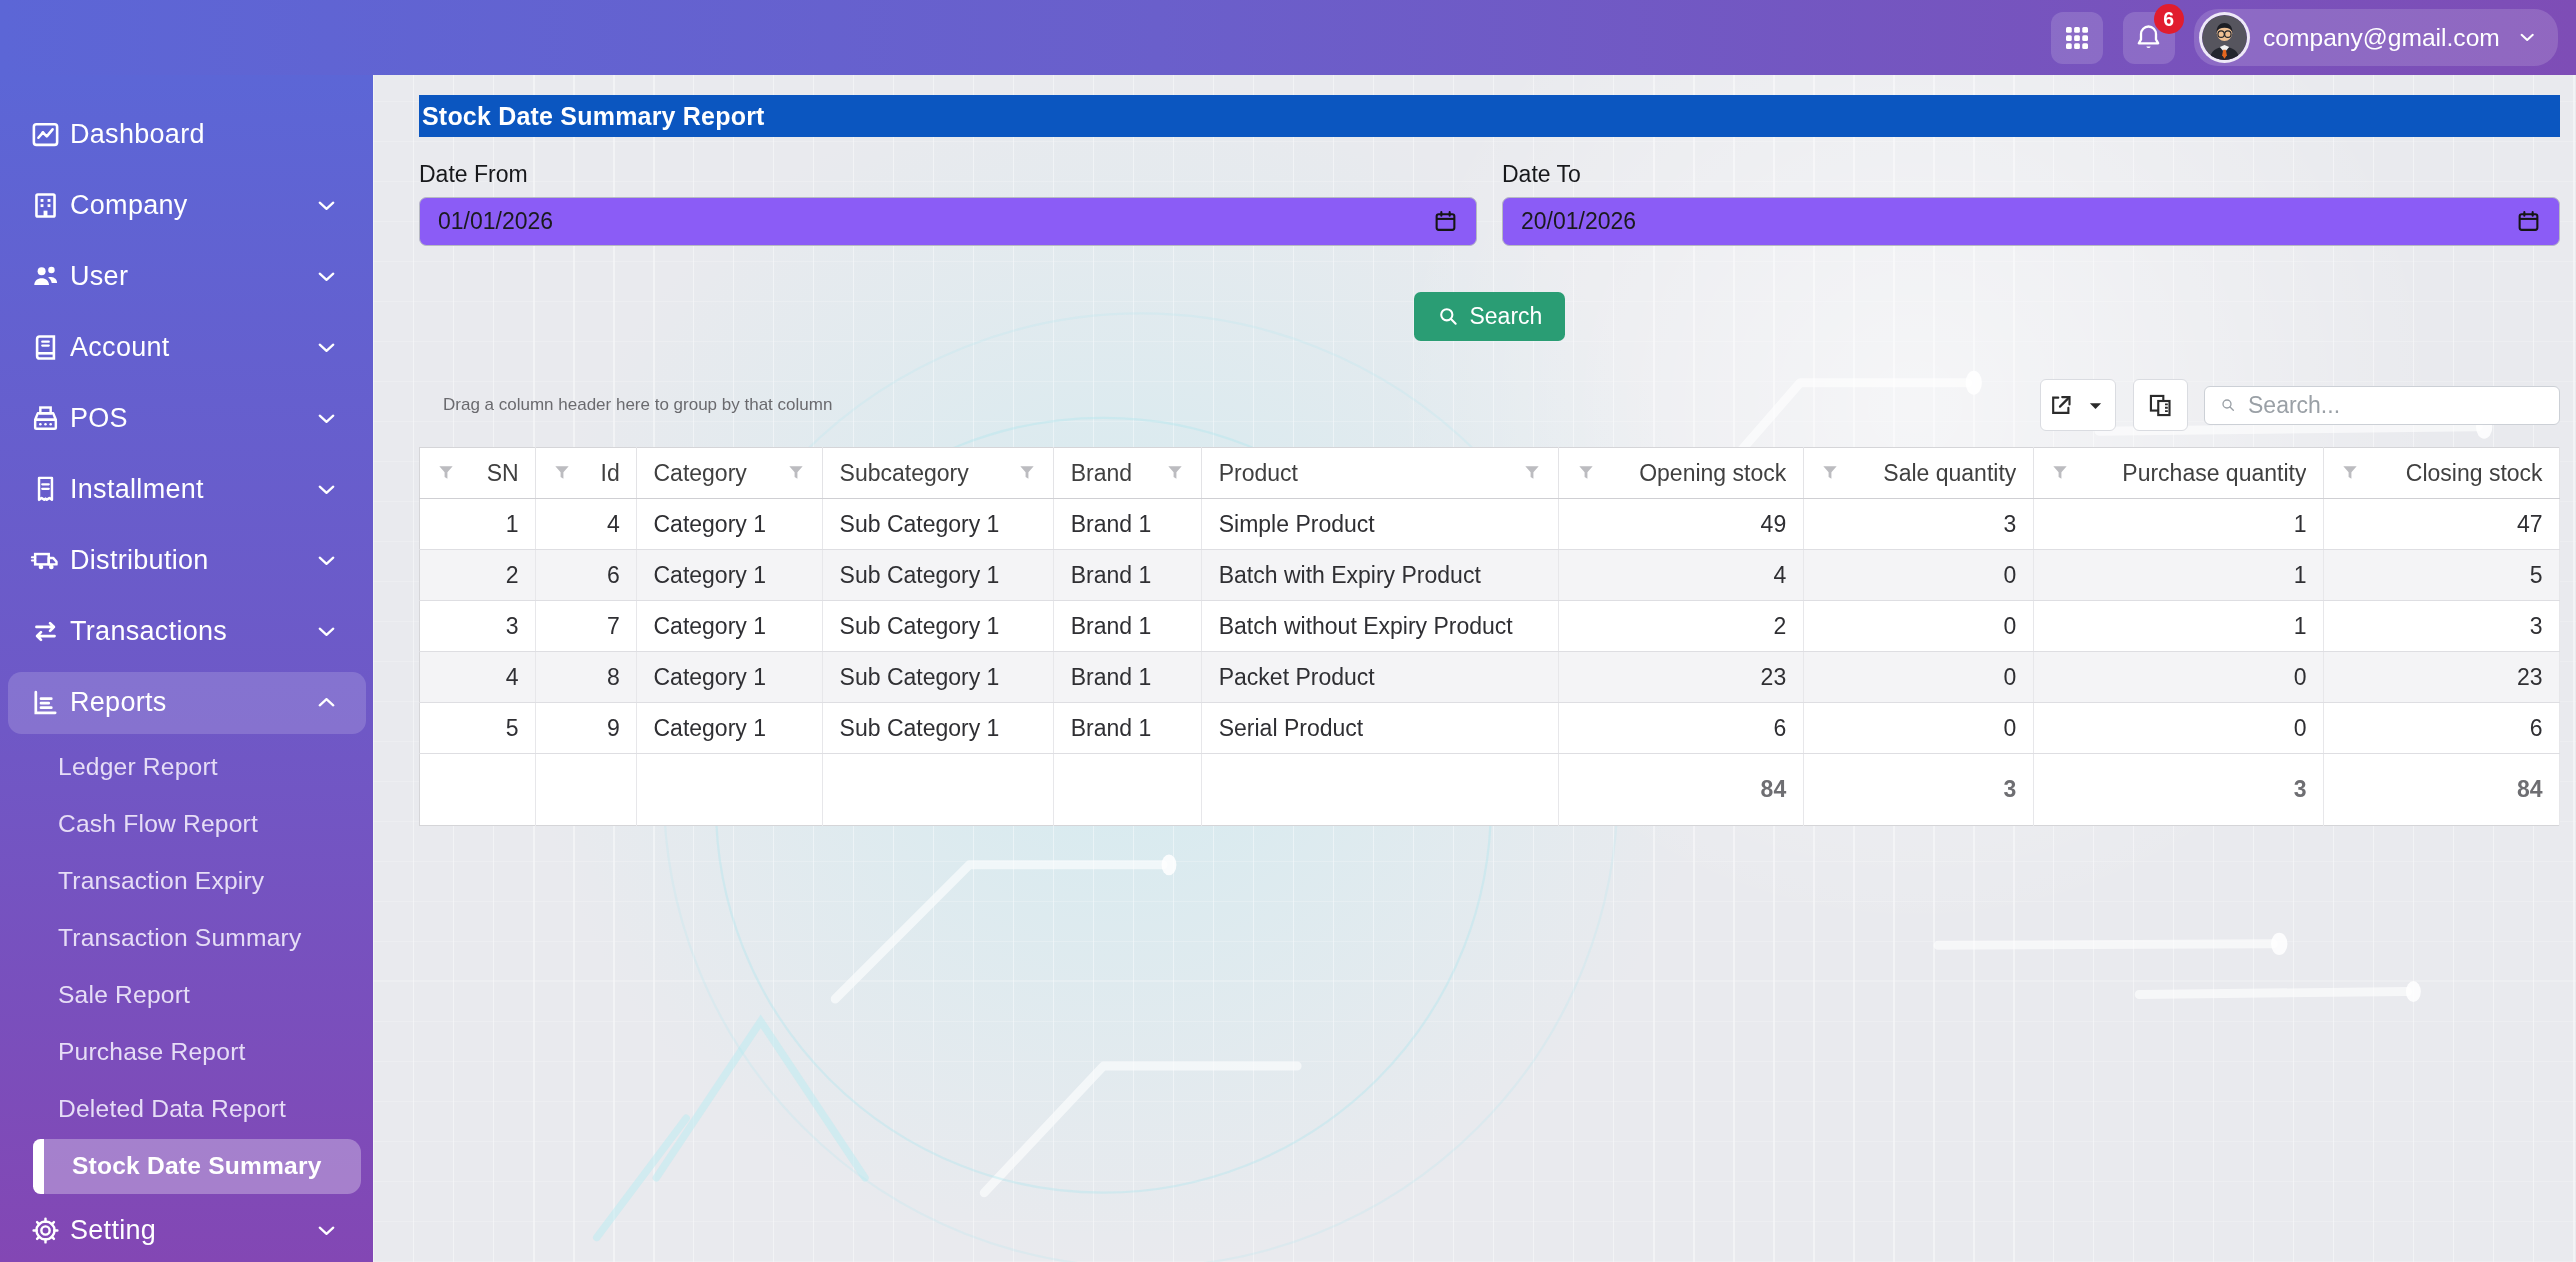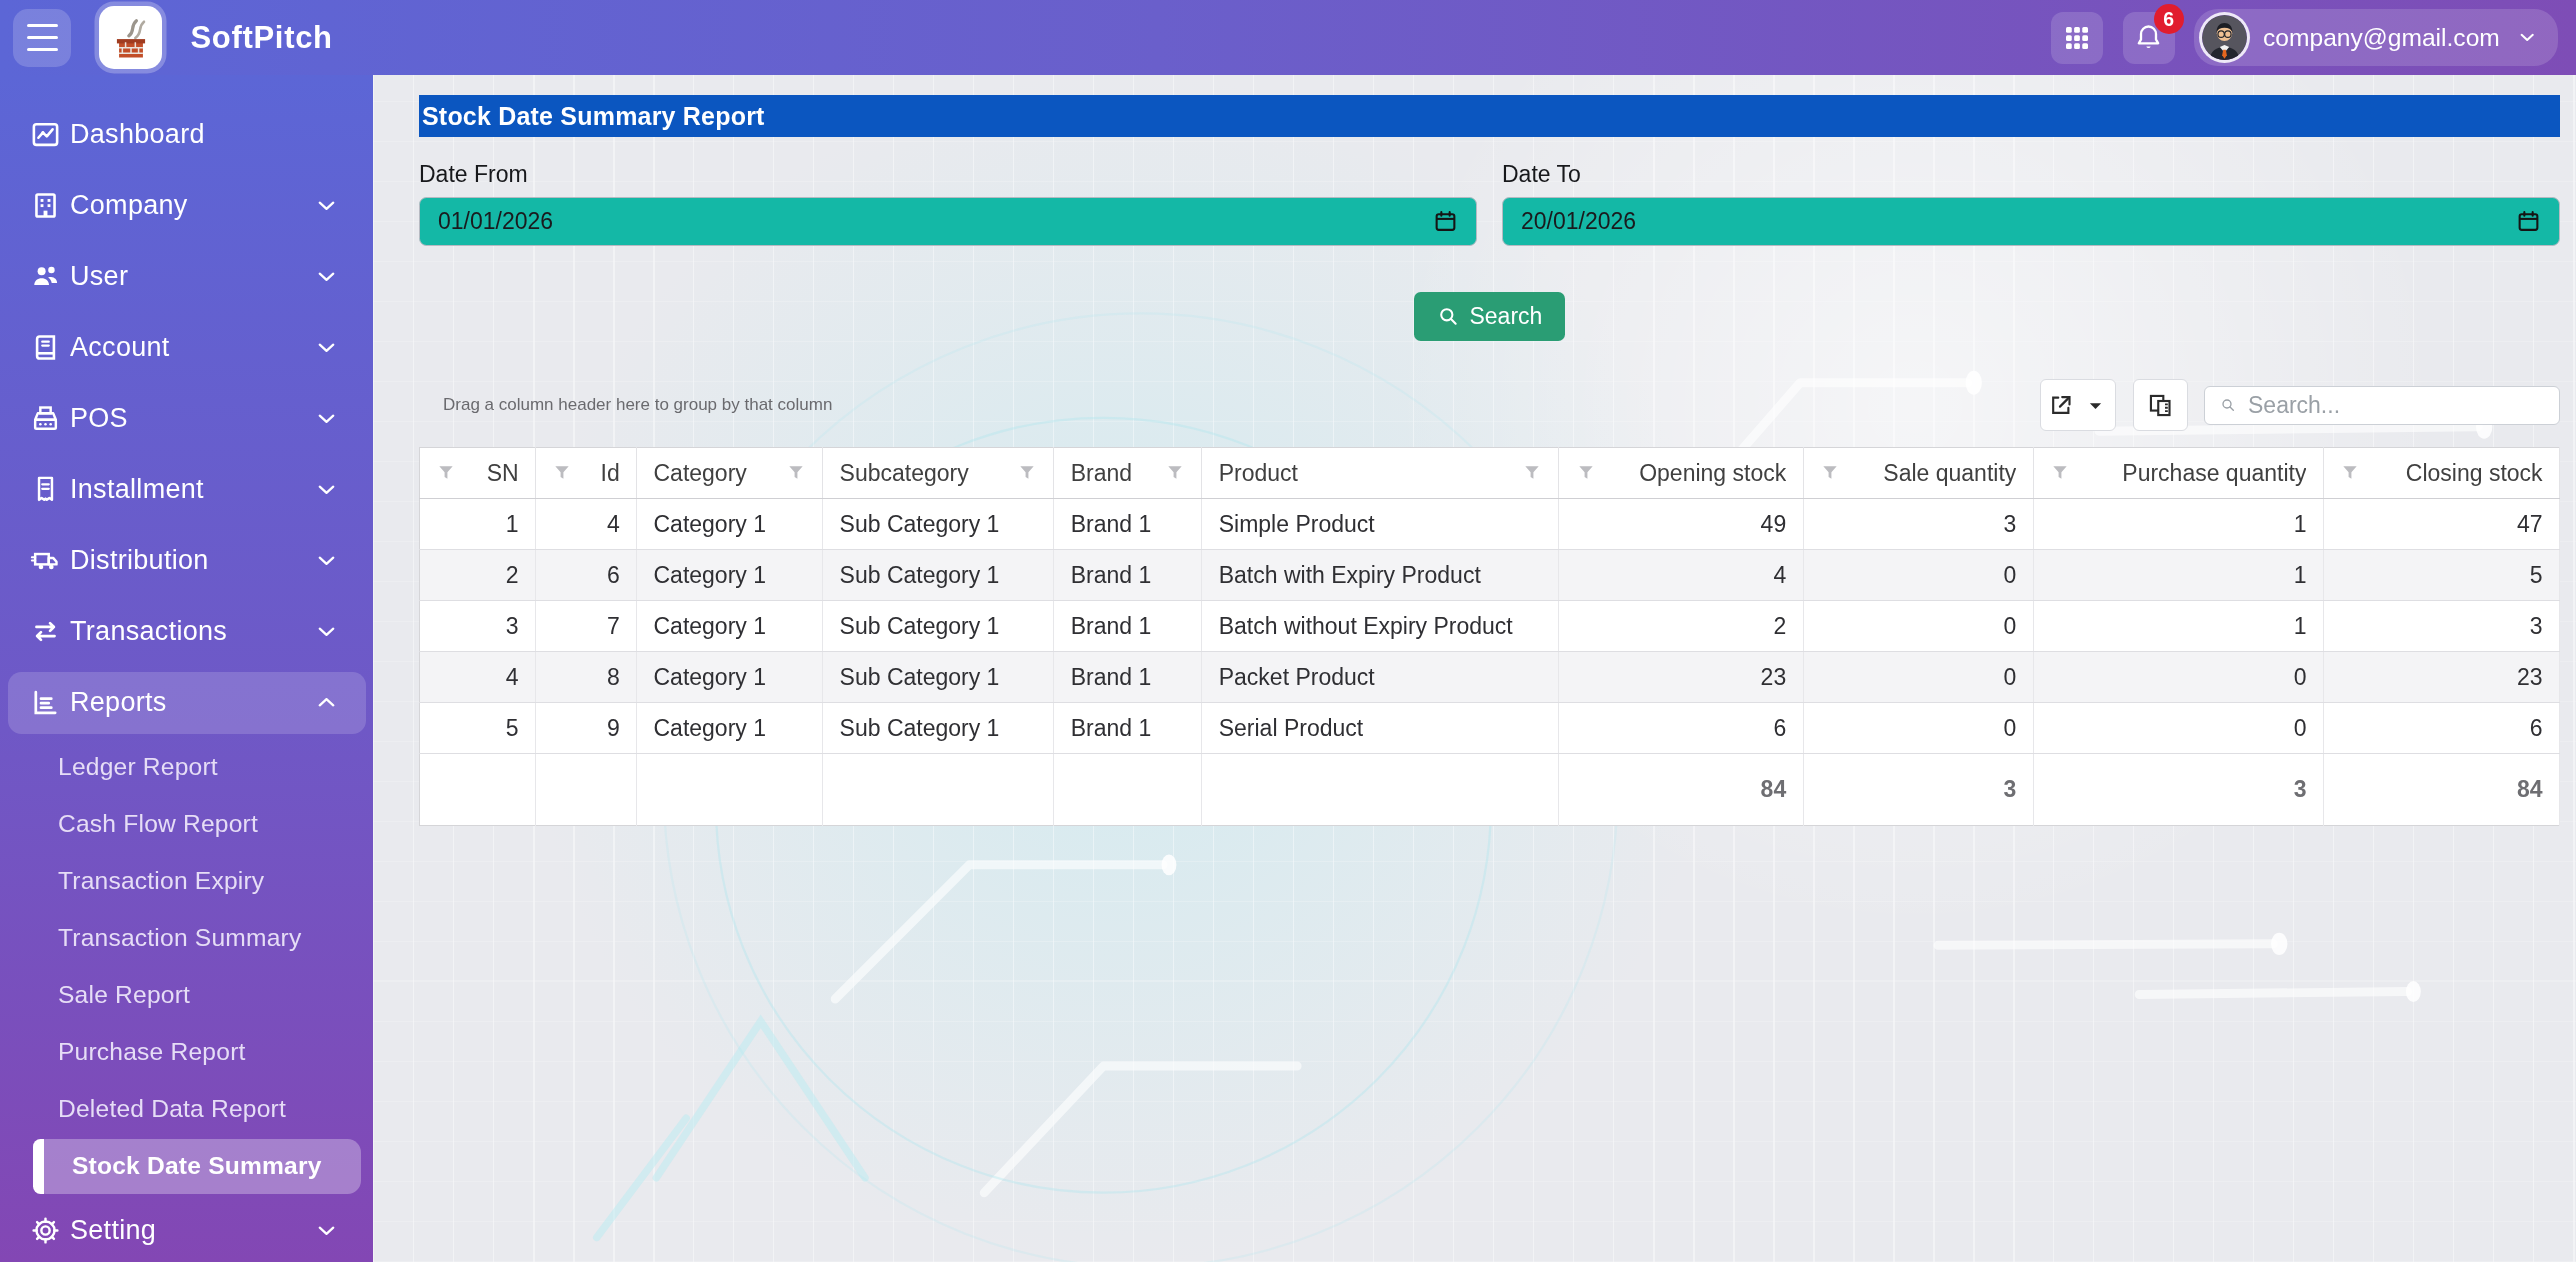--- a/index.html
+++ b/index.html
@@ -61,21 +61,21 @@
       radial-gradient(circle at 70% 28%, rgba(255,255,255,.55) 0%, rgba(255,255,255,0) 30%); }
   .bg-lines { position:absolute; inset:0; pointer-events:none; }
   .content { position:relative; z-index:2; padding:20px 16.4px 0 46px; }
 
   .title-bar { width:2141px; height:42px; background:#0b56c0; color:#fff; font-size:25px;
     font-weight:bold; display:flex; align-items:center; padding-left:3px; letter-spacing:0.2px; }
 
   .filters { display:flex; gap:25px; margin-top:24px; width:2141px; }
   .field { flex:1; }
   .field-label { font-size:23px; color:#17181b; margin-bottom:9px; }
-  .date-input { height:49px; border:1.5px solid #b7bac2; border-radius:7.5px; background:#14b8a6;
+  .date-input { height:49px; border:1.5px solid #b7bac2; border-radius:7.5px; background:#8b5cf6;
     display:flex; align-items:center; padding:0 18px; }
   .date-input input { flex:1; border:none; outline:none; background:transparent;
     font-size:23px; color:#1a1a1d; font-family:"Liberation Sans",sans-serif; }
   .cal-icon { display:flex; }
   .cal-icon svg { width:25px; height:25px; }
 
   .search-row { width:2141px; display:flex; justify-content:center; margin-top:46px; }
   .search-btn { height:49px; padding:0 22.4px; background:#2a9d74; border:none; border-radius:6.7px;
     color:#fff; font-size:23px; display:flex; align-items:center; gap:10.4px; cursor:pointer;
     font-family:"Liberation Sans",sans-serif; }
@@ -109,37 +109,20 @@
   .hcell.txt .lbl { flex:1; text-align:left; }
   .funnel { display:flex; flex:none; }
   .funnel svg { width:20px; height:20px; }
   td.num { text-align:right; }
   tr.totals td { height:72px; border-top:1.5px solid #c6c6cb; border-bottom:none; font-weight:bold; color:#6e6e72; }
 </style>
 </head>
 <body>
 
 <header class="navbar">
-  <div class="nav-left">
-    <div class="burger-btn">
-        <i></i>
-        <i></i>
-        <i></i>
-      </div>
-    <div class="logo-box">
-      <svg viewBox="0 0 48 48" width="52" height="52">
-        <path d="M22 22c6-4 1-9 7-14" fill="none" stroke="#9b958c" stroke-width="3" stroke-linecap="round"></path>
-        <path d="M28 24c7-5 2-10 8-15" fill="none" stroke="#b0aaa0" stroke-width="2.4" stroke-linecap="round"></path>
-        <rect x="13" y="28" width="22" height="14" fill="#c24e28"></rect>
-        <path d="M11 25h26v4H11z" fill="#a03c20"></path>
-        <path d="M13 33h22M13 38h22M19 28v5M28 28v5M16 33v5M24 33v5M31 33v5" stroke="#e9e4dd" stroke-width="1.4"></path>
-      </svg>
-    </div>
-    <div class="brand">SoftPitch</div>
-  </div>
   <div class="nav-right">
     <div class="nav-sq-btn">
       <svg viewBox="0 0 24 24" width="30" height="30">
         <g fill="#fff">
           <rect x="3.2" y="3.2" width="4.6" height="4.6" rx="1.2"></rect>
             <rect x="9.7" y="3.2" width="4.6" height="4.6" rx="1.2"></rect>
             <rect x="16.2" y="3.2" width="4.6" height="4.6" rx="1.2"></rect>
           <rect x="3.2" y="9.7" width="4.6" height="4.6" rx="1.2"></rect>
             <rect x="9.7" y="9.7" width="4.6" height="4.6" rx="1.2"></rect>
             <rect x="16.2" y="9.7" width="4.6" height="4.6" rx="1.2"></rect>

